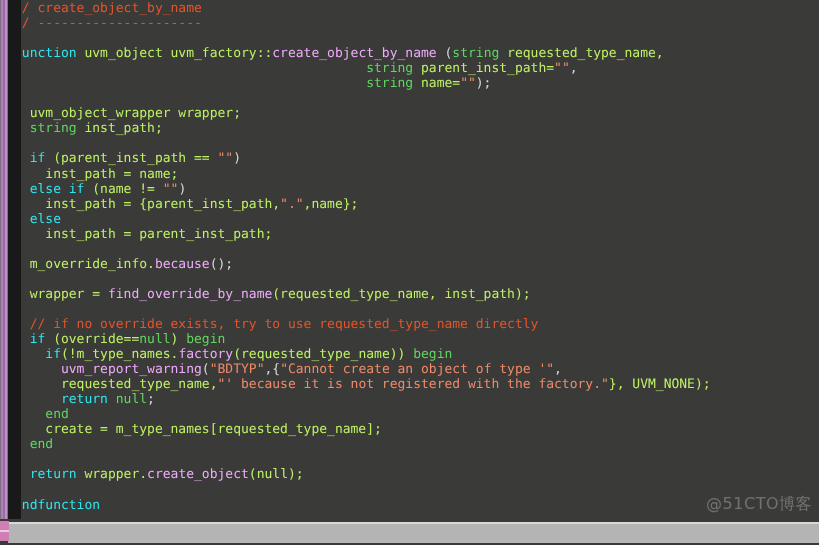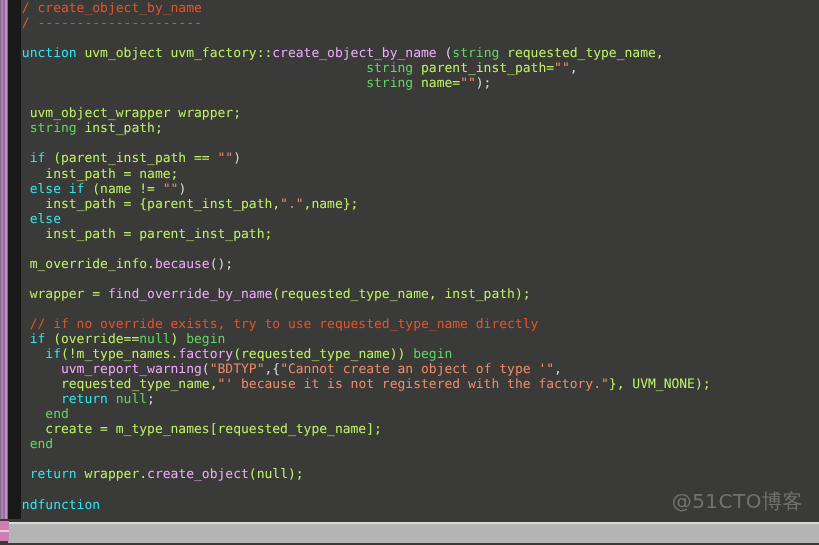--- a/index.html
+++ b/index.html
@@ -134,24 +134,24 @@
     left: 0;
     top: 9px;
     width: 9px;
     height: 2px;
     background: #e8c8dd;
   }
 
   
   .watermark {
     position: absolute;
-    right: 16px;
+    right: 7px;
     bottom: 30px;
     font-family: "DejaVu Sans", "Liberation Sans", sans-serif;
-    font-size: 20px;
+    font-size: 16px;
     color: rgba(255,255,255,0.28);
     letter-spacing: 0.5px;
     z-index: 3;
     user-select: none;
   }
 </style>
 </head>
 <body>
 
 <div class="window">

